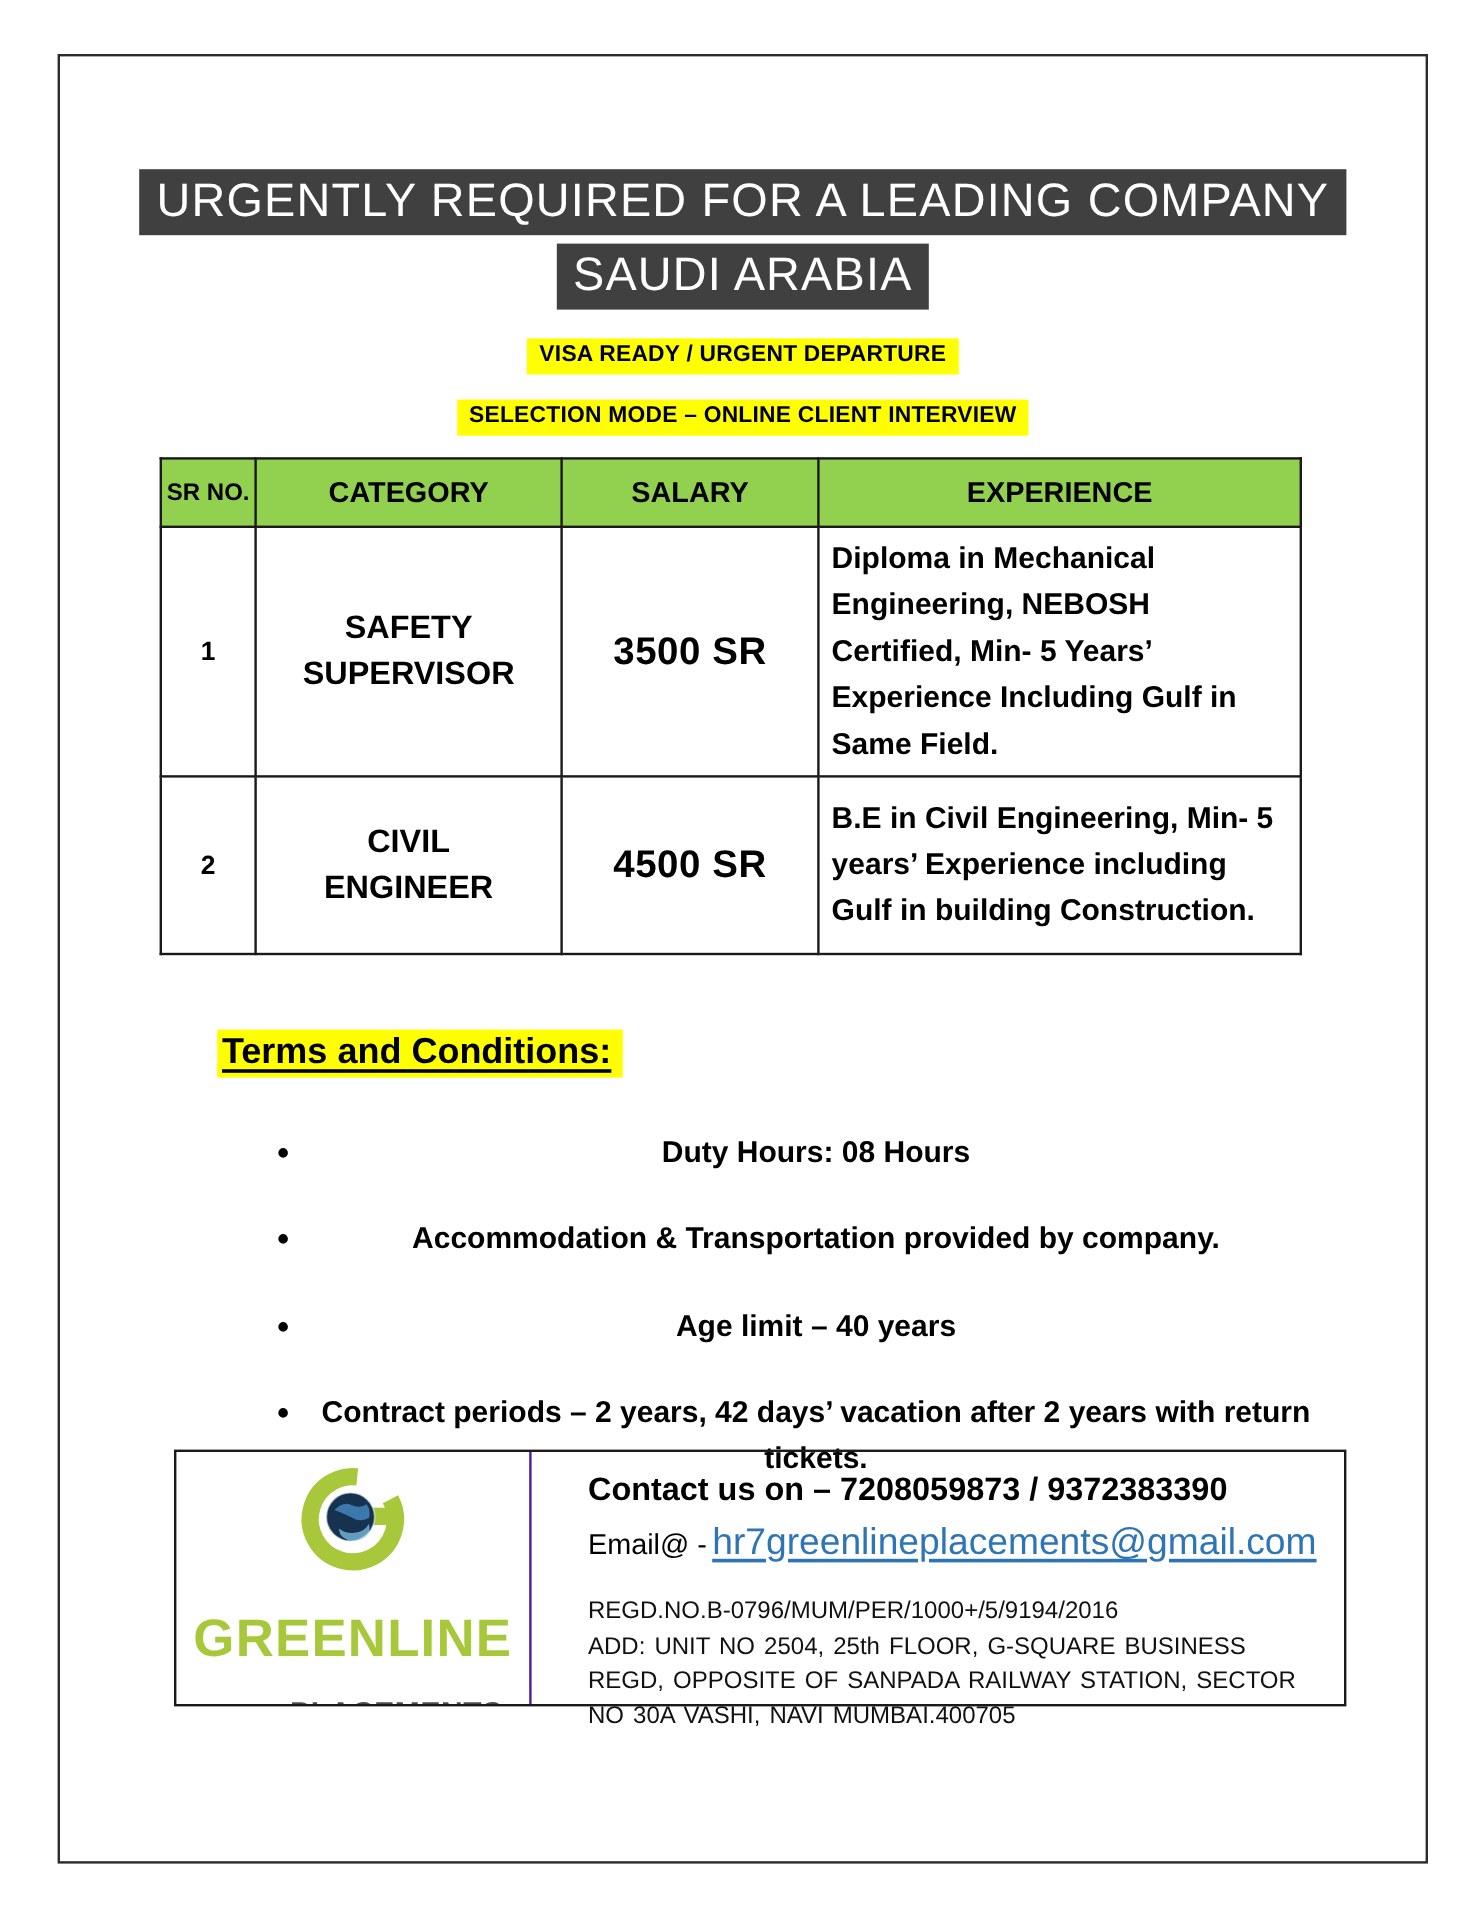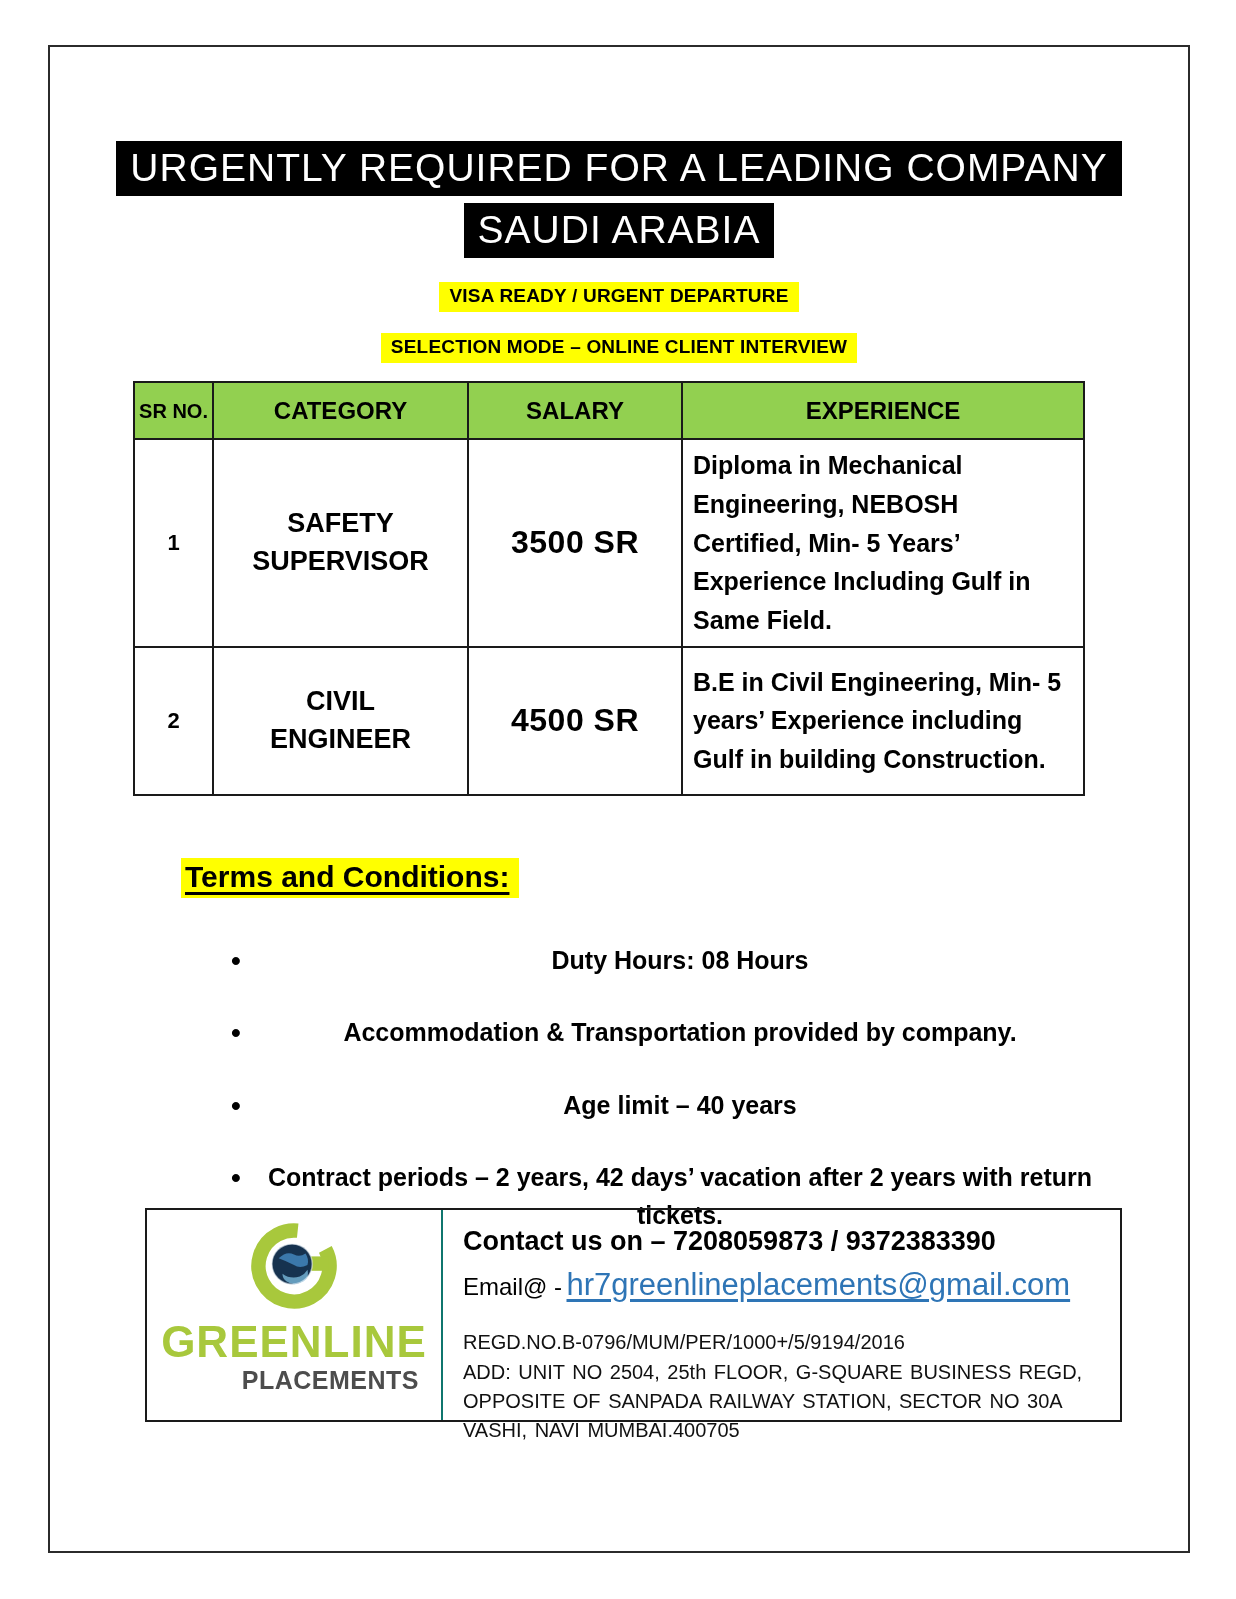--- a/index.html
+++ b/index.html
@@ -21,21 +21,21 @@
     border:2px solid #2b2b2b;
     background:#ffffff;
   }
 
   
   .title-line { text-align:center; }
   .title-line.first { margin-top:94px; }
   .title-line.second { margin-top:7px; }
   .gray-bar {
     display:inline-block;
-    background:#000000;
+    background:#404040;
     color:#ffffff;
     font-size:39px;
     font-weight:400;
     letter-spacing:1px;
     padding:7px 14px 9px 14px;
     line-height:1.0;
   }
 
   .banner-line { text-align:center; }
   .banner-line.b1 { margin-top:24px; }
@@ -141,26 +141,27 @@
   
   .contact-box {
     position:absolute;
     left:95px; top:1161px;
     width:977px; height:214px;
     border:2px solid #1a1a1a;
     display:flex;
   }
   .logo-cell {
     width:296px;
-    border-right:2px solid #0f766e;
+    border-right:2px solid #4c1d95;
     padding:8px 10px 4px 10px;
     display:flex;
     flex-direction:column;
     align-items:center;
     overflow:hidden;
+    gap:24px;
   }
   .logo-emblem { width:96px; height:96px; flex:0 0 auto; }
   .logo-wordmark {
     font-size:44px;
     font-weight:700;
     letter-spacing:1px;
     color:#a8c83c;
     line-height:1.0;
     margin-top:6px;
     align-self:center;
@@ -169,20 +170,21 @@
     font-size:25px;
     font-weight:700;
     color:#4d4d4d;
     letter-spacing:0.5px;
     align-self:flex-end;
     margin:2px 12px 0 0;
   }
   .contact-cell {
     flex:1;
     padding:16px 14px 10px 20px;
+    margin-left:27px;
   }
   .phone-line {
     font-weight:700;
     font-size:27px;
     color:#000;
   }
   .email-line { margin-top:10px; }
   .email-label {
     font-size:24px;
     color:#000;

